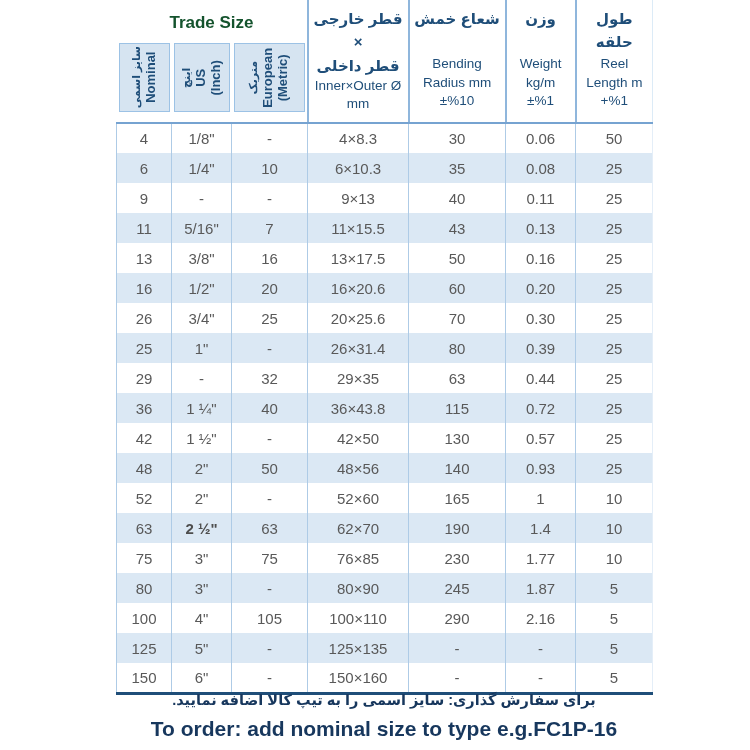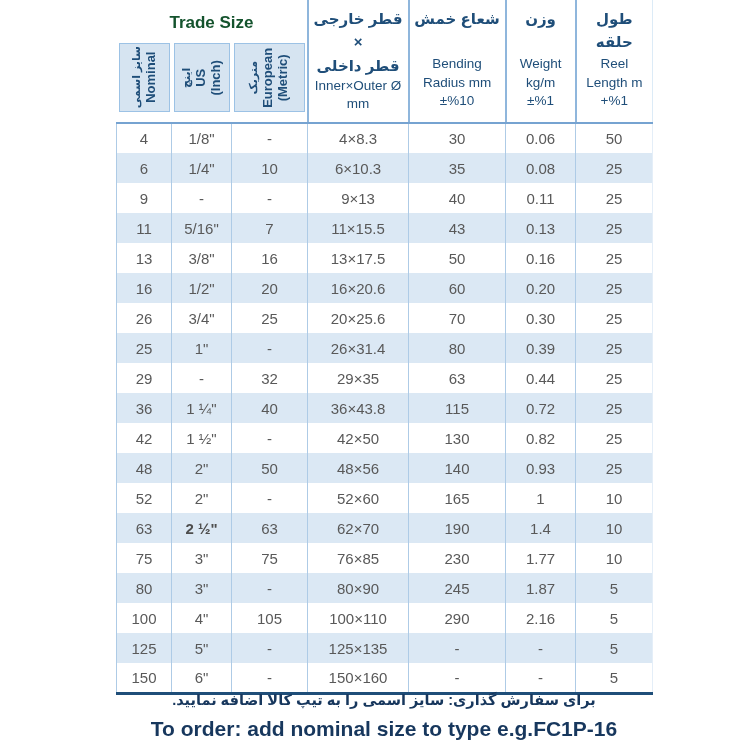--- a/index.html
+++ b/index.html
@@ -210,21 +210,21 @@
             <td>115</td>
             <td>0.72</td>
             <td>25</td>
           </tr>
           <tr>
             <td>42</td>
             <td>1 ½"</td>
             <td>-</td>
             <td>42×50</td>
             <td>130</td>
-            <td>0.82</td>
+            <td>0.57</td>
             <td>25</td>
           </tr>
           <tr class="band">
             <td>48</td>
             <td>2"</td>
             <td>50</td>
             <td>48×56</td>
             <td>140</td>
             <td>0.93</td>
             <td>25</td>

